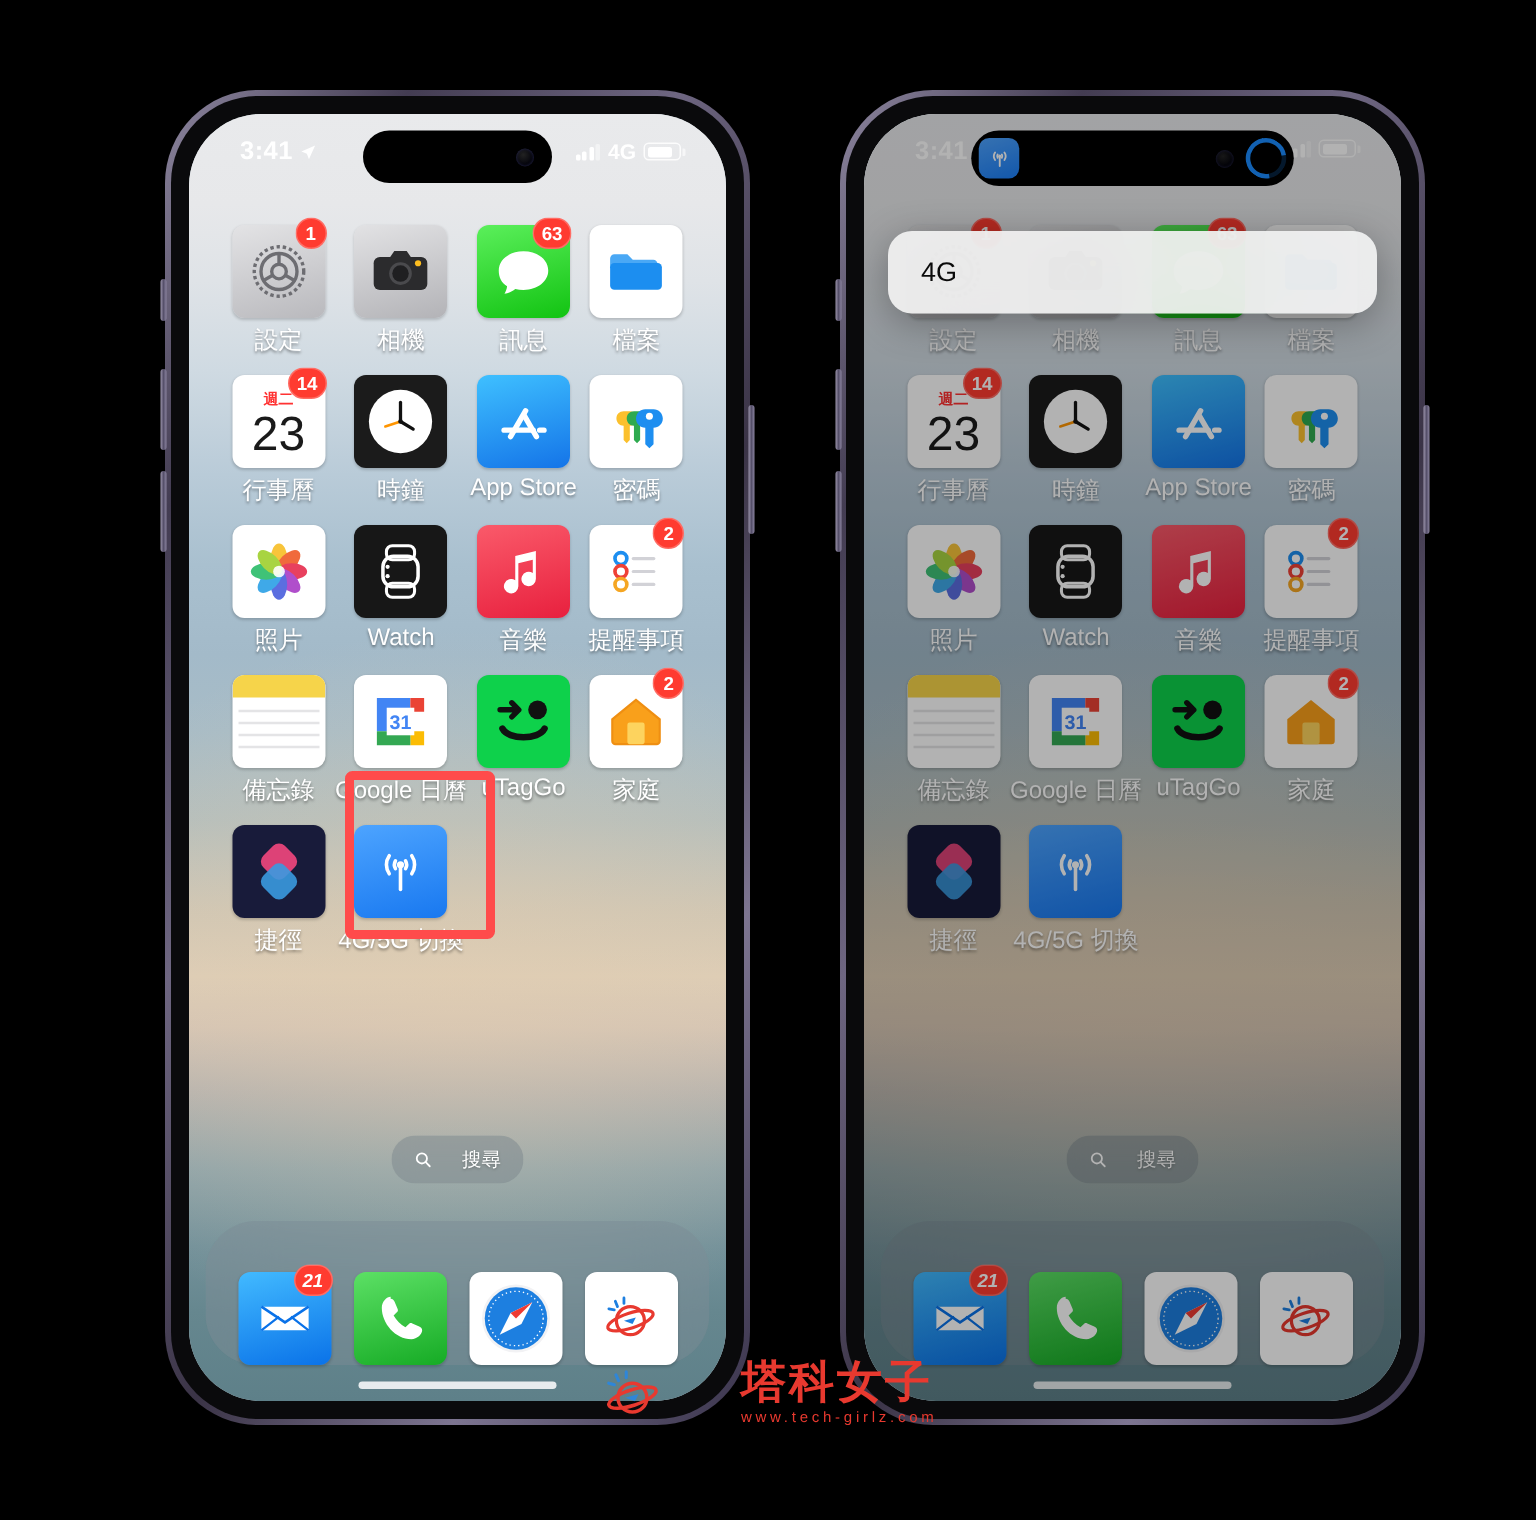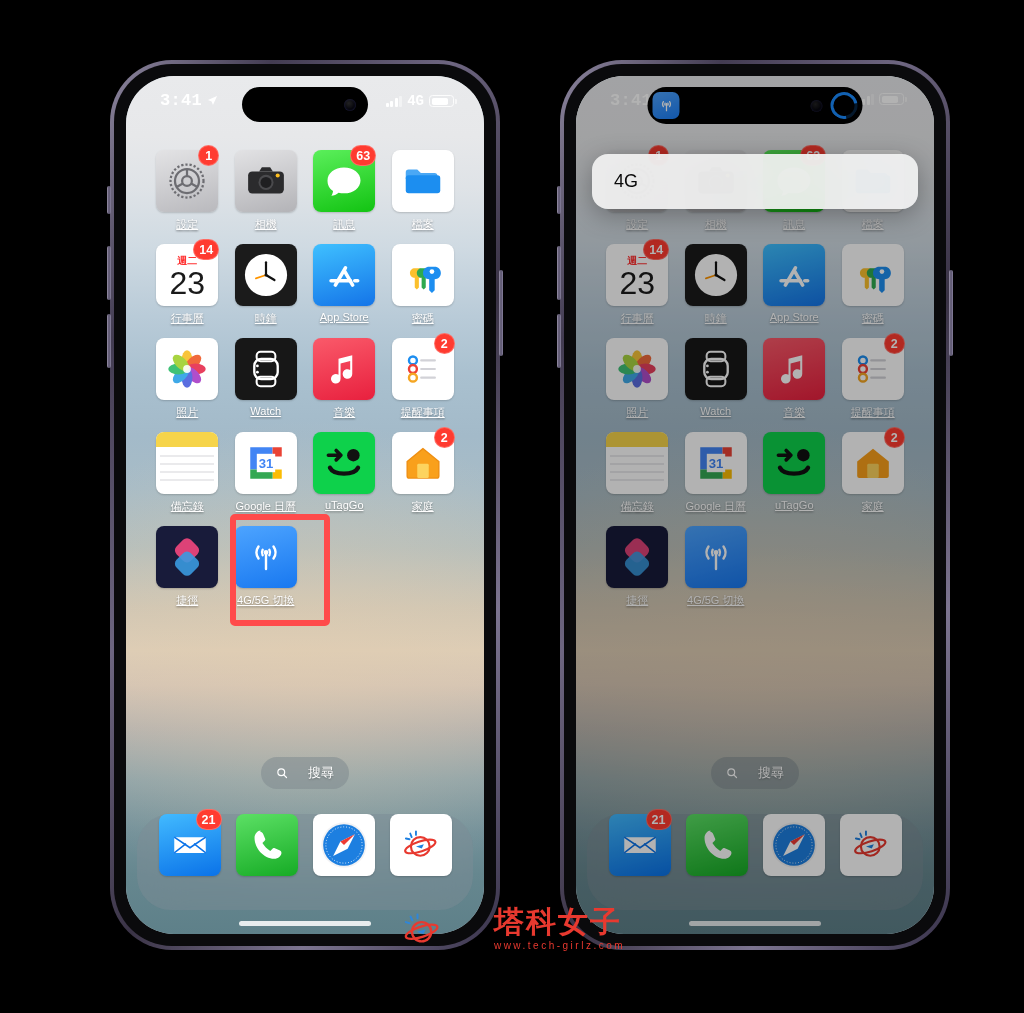--- a/index.html
+++ b/index.html
@@ -47,21 +47,21 @@
         #cfc6b4 62%, #ddcdb6 67%, #d4c4b4 71%,
         #b5b2ae 76%, #8ea3a8 82%, #73919a 88%,
         #66878f 93%, #5e8089 100%);
   }
   .wall::after{
     content:""; position:absolute; inset:0;
     background:radial-gradient(ellipse 120% 40% at 50% 68%, rgba(226,205,176,.45), transparent 70%);
   }
 
   
-  .status{ position:absolute; top:0; left:0; right:0; height:52px; z-index:5;font-family:Liberation Mono, monospace; }
+  .status{ position:absolute; top:0; left:0; right:0; height:52px; z-index:5; }
   .st-time{
     position:absolute; left:34px; top:15px; color:#fff; font-size:17px;
     font-weight:600; letter-spacing:.3px; display:flex; align-items:center; gap:5px;
   }
   .loc-arrow{ width:11px;height:11px; }
   .st-right{
     position:absolute; right:30px; top:17px; display:flex; align-items:center; gap:5px;
   }
   .bars{ display:flex; align-items:flex-end; gap:1.5px; height:11px; }
   .bars i{ display:block; width:3px; background:#fff; border-radius:1px; }
@@ -102,22 +102,22 @@
     position:absolute; top:74px; left:0; right:0; padding:0 22px; z-index:4;
     display:grid; grid-template-columns:repeat(4,1fr); row-gap:12px;
   }
   .app{ position:relative; display:flex; flex-direction:column; align-items:center; }
   .icon{
     width:62px;height:62px;border-radius:8px; position:relative; overflow:hidden;
     box-shadow:0 1px 2px rgba(0,0,0,.18);
     display:flex;align-items:center;justify-content:center;
   }
   .lbl{
-    margin-top:5px; font-size:11px; color:#fff; font-weight:500;
-    text-shadow:0 1px 2px rgba(0,0,0,.42); white-space:nowrap;text-decoration:underline;
+    margin-top:5px; font-size:16px; color:#fff; font-weight:500;
+    text-shadow:0 1px 2px rgba(0,0,0,.42); white-space:nowrap;
   }
   .badge{
     position:absolute; top:-5px; right:-1px; min-width:21px; height:21px;
     border-radius:11px; background:#ff3b30; color:#fff; font-size:12.5px;
     font-weight:600; display:flex;align-items:center;justify-content:center;
     padding:0 5px; border:1.6px solid rgba(255,255,255,.25); z-index:3;
   }
   .iconwrap{ position:relative; }
 
   
@@ -160,21 +160,21 @@
     background:rgba(120,130,138,.45); backdrop-filter:blur(8px);
     display:flex; align-items:center; gap:20px; z-index:4;
   }
   .searchpill span{ color:#fff; font-size:13px; font-weight:500; text-shadow:0 1px 2px rgba(0,0,0,.3); }
 
   
   .dock{
     position:absolute; left:11px; right:11px; bottom:24px; height:96px;
     border-radius:34px; background:rgba(128,141,149,.40);
     backdrop-filter:blur(22px); z-index:4;
-    display:flex; align-items:flex-start; justify-content:space-around; padding:0 14px;
+    display:flex; align-items:flex-end; justify-content:space-around; padding:0 14px;font-style:italic;
   }
   .home-ind{
     position:absolute; bottom:8px; left:50%; transform:translateX(-50%);
     width:132px;height:5px;border-radius:3px;background:rgba(255,255,255,.85); z-index:7;
   }
 
   
   .dim{ position:absolute; inset:0; background:rgba(0,0,0,.30); z-index:9; }
   .sheet{
     position:absolute; top:78px; left:16px; right:16px; z-index:10;

